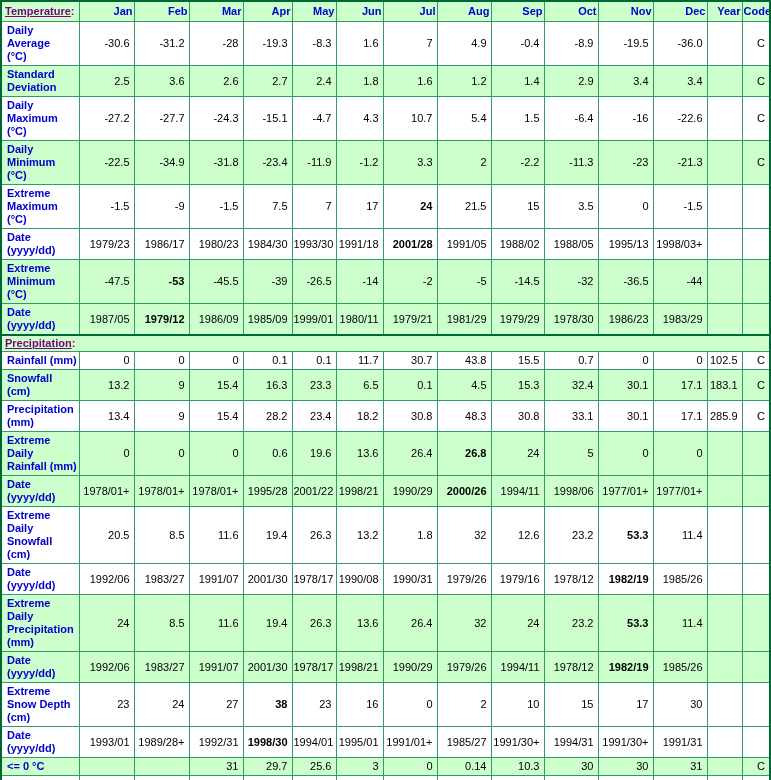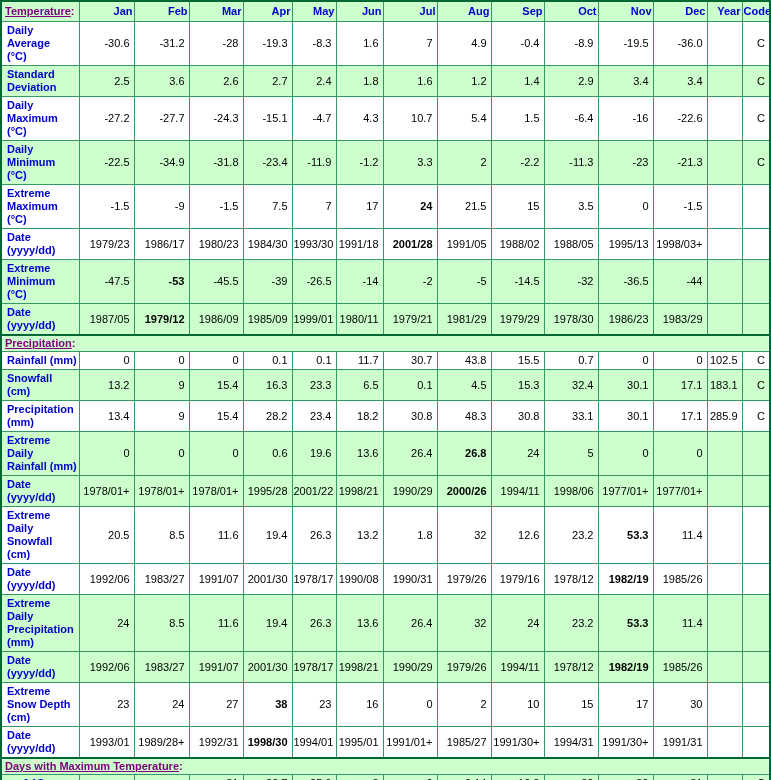--- a/index.html
+++ b/index.html
@@ -428,23 +428,20 @@
         <td class="num">1995/01</td>
         <td class="num">1991/01+</td>
         <td class="num">1985/27</td>
         <td class="num">1991/30+</td>
         <td class="num">1994/31</td>
         <td class="num">1991/30+</td>
         <td class="num">1991/31</td>
         <td class="num"></td>
         <td class="num"></td>
       </tr>
-      <tr class="g sep">
-        <td class="title-cell" colspan="15"><span class="title-link">Days with Maximum Temperature</span><span class="title-colon">:</span></td>
-      </tr>
       <tr class="g">
         <td class="label-cell">&lt;= 0 °C</td>
         <td class="num"></td>
         <td class="num"></td>
         <td class="num">31</td>
         <td class="num">29.7</td>
         <td class="num">25.6</td>
         <td class="num">3</td>
         <td class="num">0</td>
         <td class="num">0.14</td>

